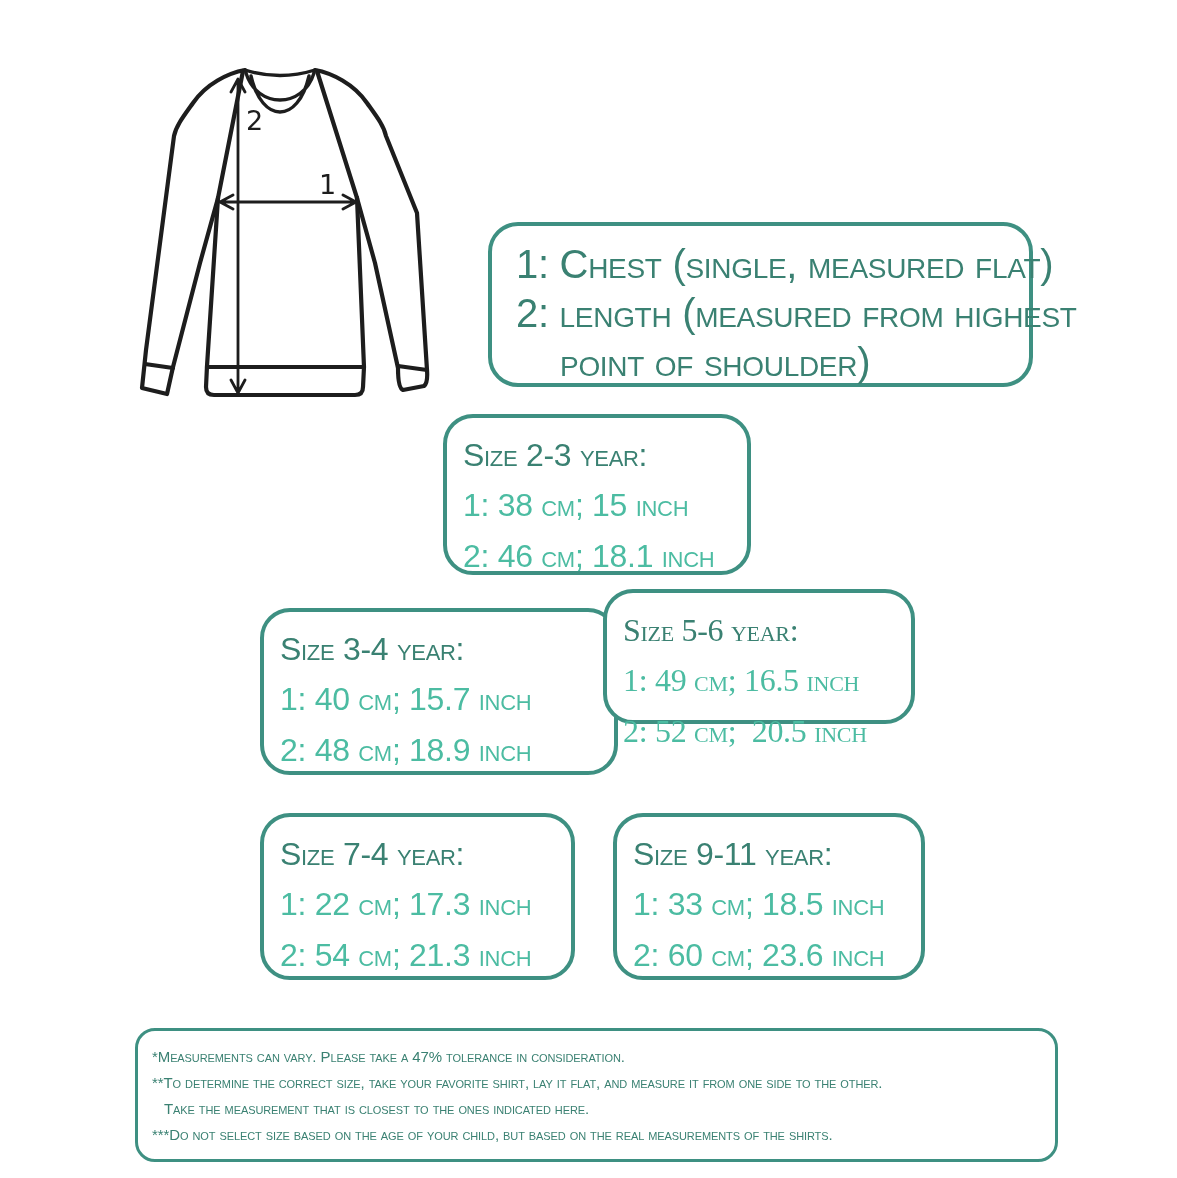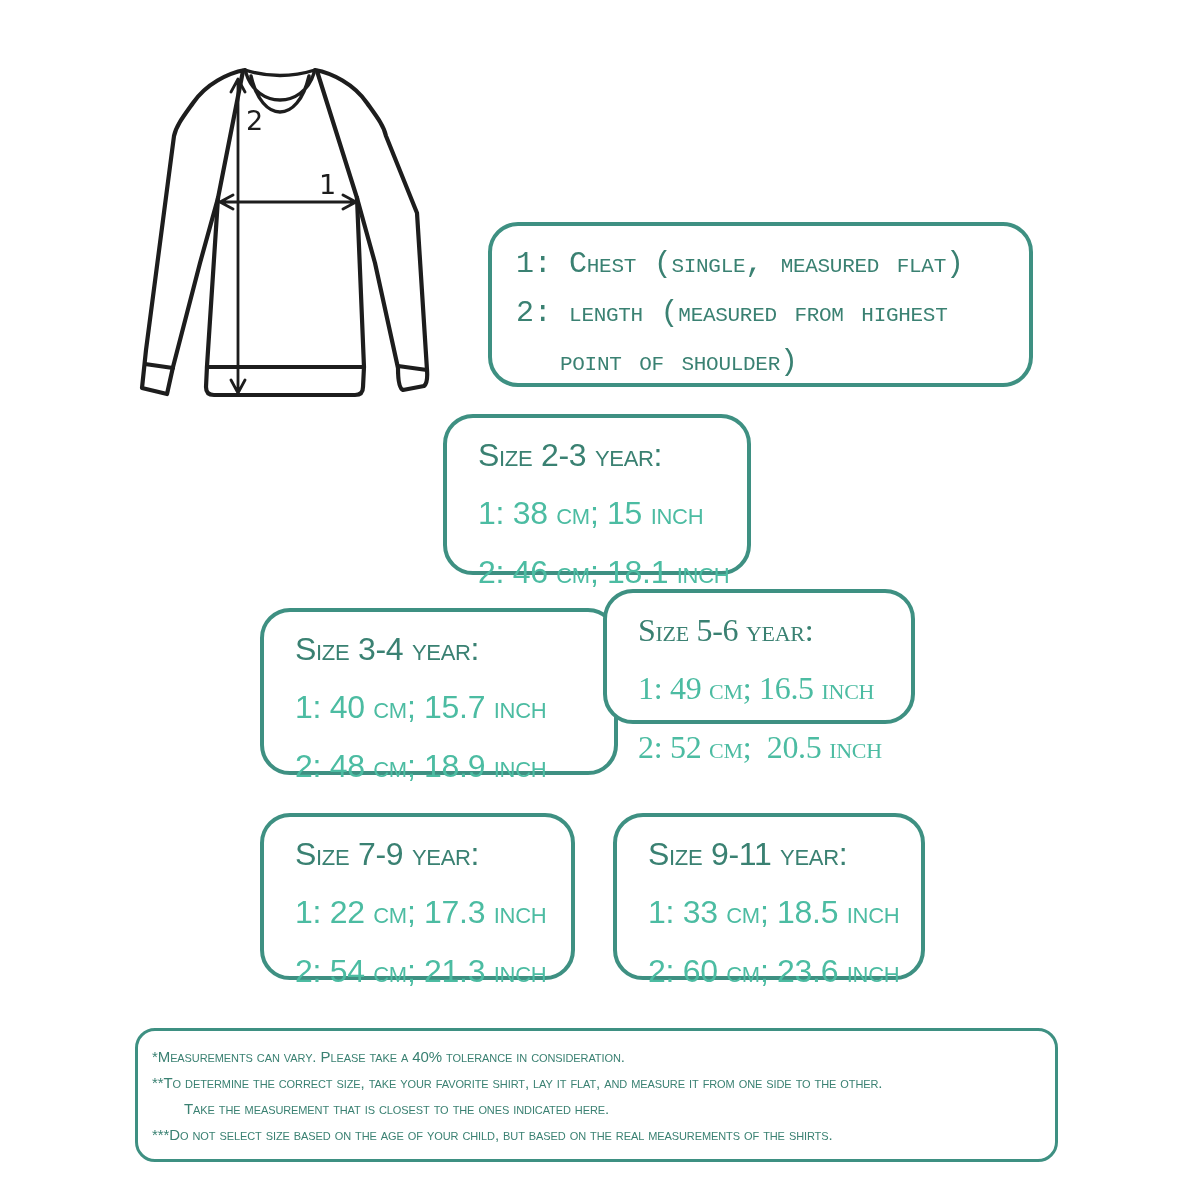--- a/index.html
+++ b/index.html
@@ -22,60 +22,58 @@
     background:#ffffff;
     border:4px solid var(--border,#3E9082);
     box-sizing:border-box;
     border-radius:30px;
   }
   .legend-box{
     left:488px;top:222px;width:545px;height:165px;
     padding:14px 14px 0 24px;
   }
   .legend-line{
-    font-size:30px;line-height:49px;letter-spacing:-0.3px;
+    font-size:40px;line-height:49px;letter-spacing:-0.3px;
     font-variant:small-caps;
     color:var(--heading,#3A8172);
     white-space:pre;
-    font-family:Liberation Mono, monospace;
   }
   .legend-indent{margin-left:44px;}
   .size-box{
-    padding:13px 8px 0 31px;
+    padding:13px 8px 0 16px;
   }
   .size-title{
     font-size:32px;line-height:49px;letter-spacing:-0.3px;
     font-variant:small-caps;
     color:var(--heading,#3A8172);
     white-space:pre;
   }
   .size-line{
     font-size:32px;line-height:51px;letter-spacing:-0.3px;
     font-variant:small-caps;
     color:var(--value,#4CBCA2);
     white-space:pre;
-    margin-top:8px;
   }
   .s0{left:443px;top:414px;width:308px;height:161px;}
   .s1{left:260px;top:608px;width:358px;height:167px;}
   .s2{left:603px;top:589px;width:312px;height:135px;font-family:Liberation Serif, serif;}
   .s3{left:260px;top:813px;width:315px;height:167px;}
   .s4{left:613px;top:813px;width:312px;height:167px;}
   .footer-box{
     left:135px;top:1028px;width:923px;height:134px;
     border-width:3px;border-radius:20px;
     padding:13px 8px 0 14px;
   }
   .note-line{
     font-size:15px;line-height:26px;letter-spacing:-0.1px;
     font-variant:small-caps;
     color:var(--note,#3A8172);
     white-space:pre;
   }
-  .note-indent{margin-left:32px;}
+  .note-indent{margin-left:12px;}
   .sweater{
     position:absolute;left:130px;top:50px;width:330px;height:370px;
   }
   .sweater path, .sweater line, .sweater polyline{
     fill:none;
     stroke:var(--drawing,#1D1D1D);
     stroke-linecap:round;
     stroke-linejoin:round;
   }
   .garment{stroke-width:4.2px;}
@@ -133,31 +131,31 @@
     <div class="size-line">2: 48 cm; 18.9 inch</div>
   </div>
 
   <div class="box size-box s2">
     <div class="size-title">Size 5-6 year:</div>
     <div class="size-line">1: 49 cm; 16.5 inch</div>
     <div class="size-line">2: 52 cm;  20.5 inch</div>
   </div>
 
   <div class="box size-box s3">
-    <div class="size-title">Size 7-9 year:</div>
+    <div class="size-title">Size 7-4 year:</div>
     <div class="size-line">1: 22 cm; 17.3 inch</div>
     <div class="size-line">2: 54 cm; 21.3 inch</div>
   </div>
 
   <div class="box size-box s4">
     <div class="size-title">Size 9-11 year:</div>
     <div class="size-line">1: 33 cm; 18.5 inch</div>
     <div class="size-line">2: 60 cm; 23.6 inch</div>
   </div>
 
   <div class="box footer-box">
-    <div class="note-line">*Measurements can vary. Please take a 40% tolerance in consideration.</div>
+    <div class="note-line">*Measurements can vary. Please take a 47% tolerance in consideration.</div>
     <div class="note-line">**To determine the correct size, take your favorite shirt, lay it flat, and measure it from one side to the other.</div>
     <div class="note-line note-indent">Take the measurement that is closest to the ones indicated here.</div>
     <div class="note-line">***Do not select size based on the age of your child, but based on the real measurements of the shirts.</div>
   </div>
 
 </div>
 
 </body></html>

